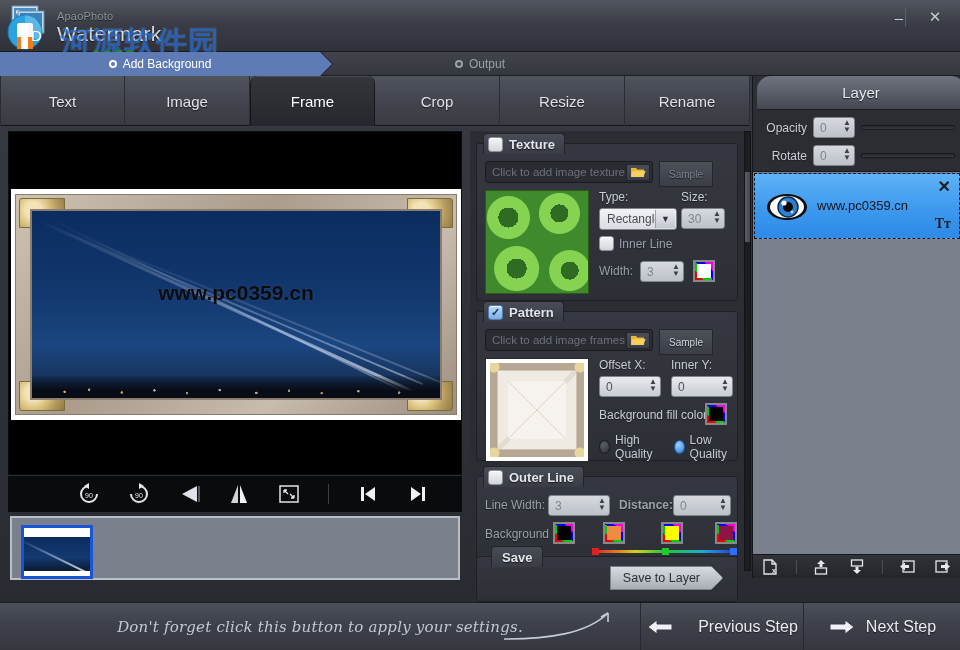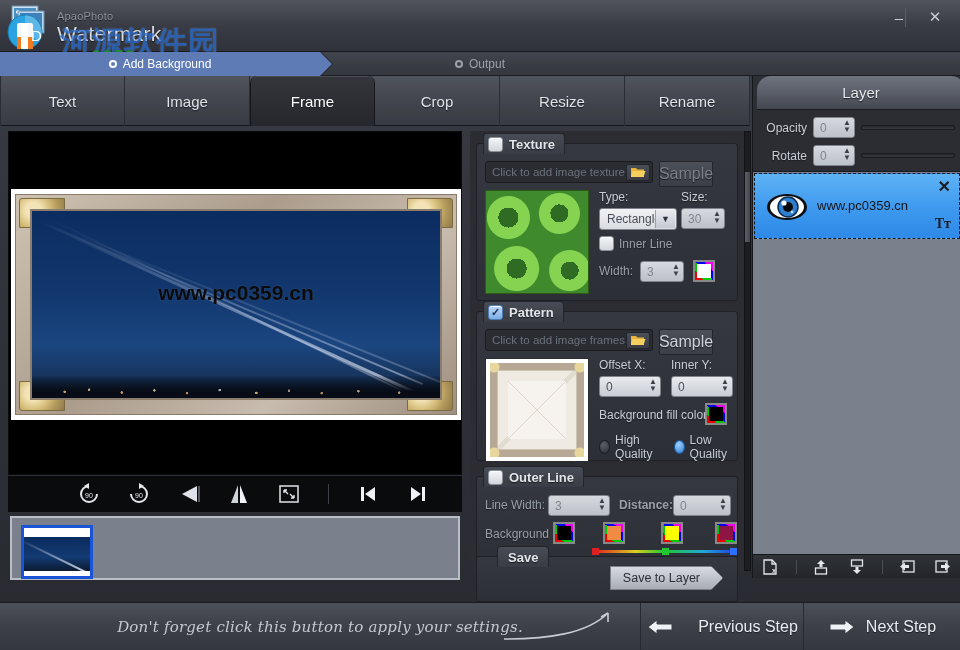--- a/index.html
+++ b/index.html
@@ -240,21 +240,21 @@
   .txtfield .ph { font-size:11.5px; color:#6b7079; padding-left:6px; }
   .folder-btn {
     position:absolute; right:2px; top:2px; width:24px; height:17px;
     background:linear-gradient(180deg,#4a4e57,#3a3d45); border:1px solid #22242a; border-radius:2px;
     display:flex; align-items:center; justify-content:center; cursor:pointer;
   }
   .btn-gray {
     height:22px; padding:12px 9px; border-radius:1px; cursor:pointer;
     background:linear-gradient(180deg,#4c5058,#3b3e46); border:1px solid #23252b;
     display:flex; align-items:center; justify-content:center;
-    font-size:16px; color:#cfd3da; text-shadow:0 1px 1px #16181c;
+    font-size:10px; color:#cfd3da; text-shadow:0 1px 1px #16181c;
   }
   .btn-gray.dim { color:#7b8089; }
 
   .lbl { font-size:12px; color:#c9cdd4; text-shadow:0 1px 1px #1a1c20; }
   .lbl.dim { color:#9aa0a8; }
 
   .spin {
     height:21px; background:linear-gradient(180deg,#e8eaee,#c9ccd3);
     border:1px solid #7e838c; border-radius:3px; position:relative;
     display:flex; align-items:center; padding-left:6px;
@@ -328,21 +328,21 @@
   .gradbar { height:3px; border-radius:2px;
     background: linear-gradient(90deg,#e02020,#d8d020 30%,#20c830 50%,#20a8d8 78%,#2040e0); }
   .gradpt { width:7px; height:7px; position:absolute; top:-2px; }
 
   .savebox {
     position:absolute; left:6px; top:425px; width:262px; height:46px;
     background: linear-gradient(180deg,#353840,#2c2f36);
     border:1px solid #1e2025; border-radius:3px;
   }
   .save-tab {
-    position:absolute; left:20px; top:-11px; height:21px; padding:0 10px;
+    position:absolute; left:14px; top:-11px; height:21px; padding:0 10px;
     background: linear-gradient(180deg,#484c56,#393c44);
     border:1px solid #22242a; border-bottom:none; border-radius:4px 4px 0 0;
     display:flex; align-items:center;
   }
   .save-btn {
     position:absolute; right:14px; top:9px; height:24px; padding:0 12px;
     background:linear-gradient(180deg,#d7dae0,#a8adb6);
     border:1px solid #7b8089;
     display:flex; align-items:center; justify-content:center;
     font-size:12.5px; color:#2c2f36; cursor:pointer;

